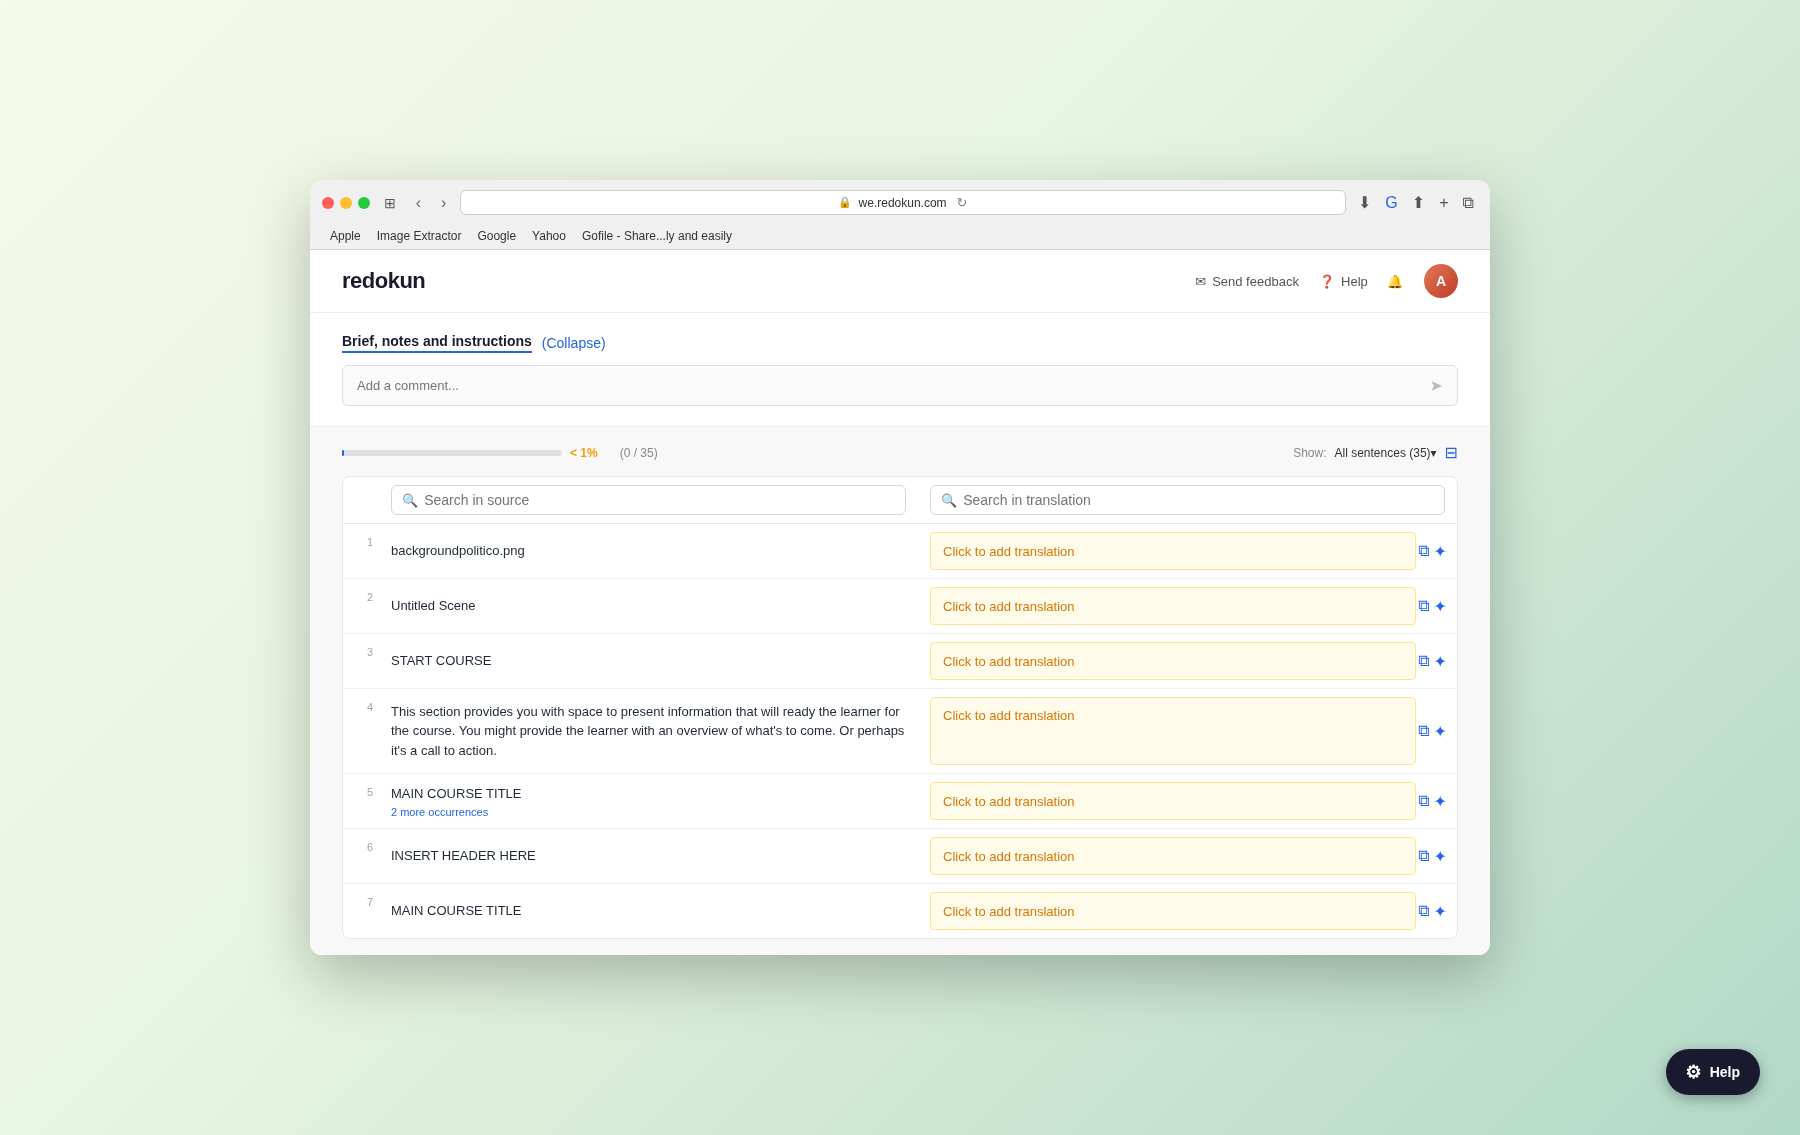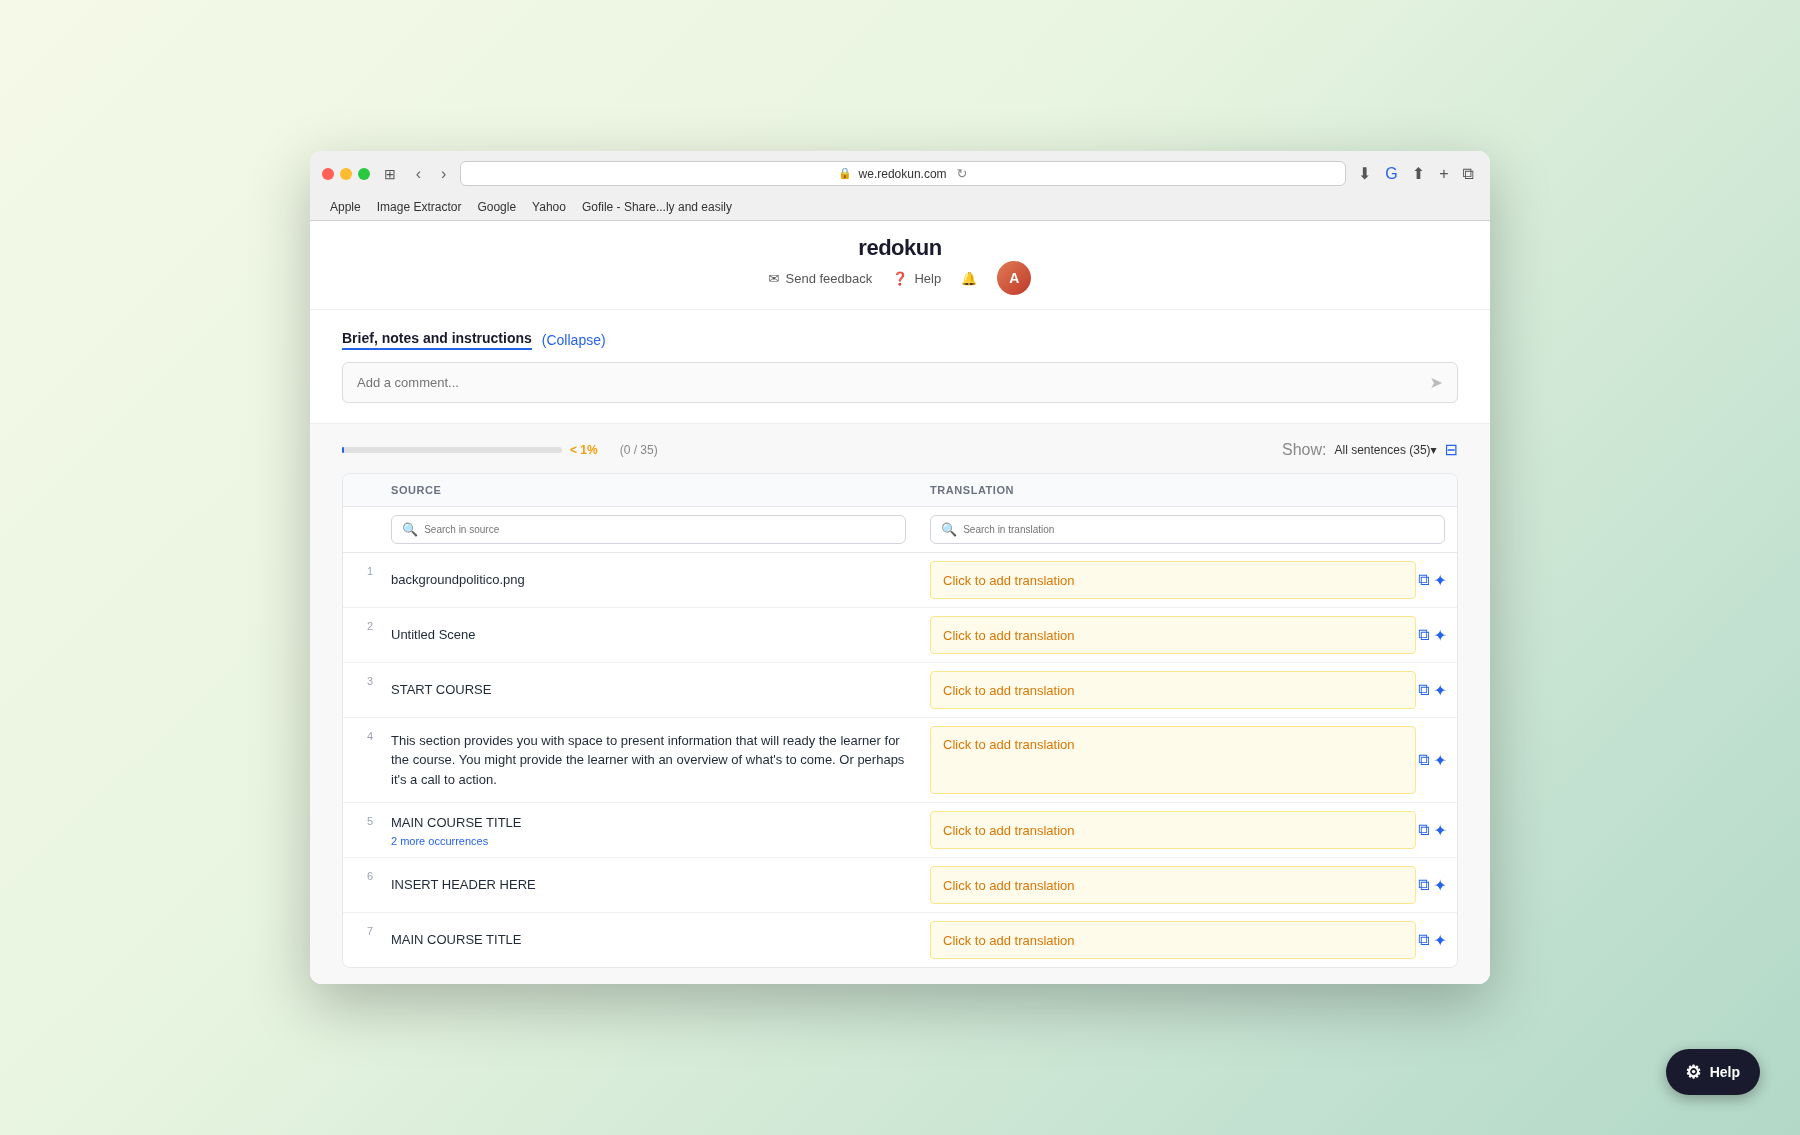--- a/index.html
+++ b/index.html
@@ -74,21 +74,20 @@
     .bookmark-item { cursor: pointer; color: #333; }
     
     .app-content {
       background: #fff;
     }
     
     .top-nav {
       display: flex; align-items: center; justify-content: space-between;
       padding: 14px 32px;
       border-bottom: 1px solid #eee;
-      flex-direction: column;
     }
     .logo {
       font-size: 22px; font-weight: 700; color: #1a1a2e;
       letter-spacing: -0.5px;
     }
     .nav-actions {
       display: flex; align-items: center; gap: 20px;
     }
     .nav-action-btn {
       background: none; border: none; cursor: pointer;
@@ -165,21 +164,21 @@
       flex: 0 0 220px; height: 6px; background: #e0e0e0; border-radius: 3px;
     }
     .progress-bar-fill {
       height: 100%; background: #2563eb; border-radius: 3px;
     }
     .progress-text { font-size: 12px; color: #888; }
     .show-row {
       display: flex; align-items: center; gap: 8px;
       margin-left: auto;
     }
-    .show-label { font-size: 16px; color: #888; }
+    .show-label { font-size: 12px; color: #888; }
     .show-select {
       font-size: 12px; color: #333; background: none; border: none; cursor: pointer;
       display: flex; align-items: center; gap: 0; font-weight: 500;
     }
     .filter-icon-btn {
       background: none; border: none; cursor: pointer; color: #2563eb; font-size: 16px;
     }
     
     .translation-table {
       background: #fff;
@@ -210,21 +209,21 @@
       flex: 1;
       padding: 0 12px;
     }
     .search-col-spacer { width: 36px; }
     .search-input-wrapper {
       display: flex; align-items: center; gap: 6px;
       border: 1px solid #d1d5db; border-radius: 6px;
       padding: 6px 10px; background: #fff;
     }
     .search-input-wrapper input {
-      border: none; outline: none; font-size: 10px; color: #737373;
+      border: none; outline: none; font-size: 14px; color: #737373;
       background: none; width: 100%;
     }
     .search-icon { color: #9ca3af; font-size: 13px; }
     
     .table-row {
       display: flex;
       border-bottom: 1px solid #f0f0f0;
       align-items: stretch;
       min-height: 44px;
     }
@@ -367,25 +366,20 @@
             <span>▾</span>
           </button>
           <button class="filter-icon-btn">
             <span>⊟</span>
           </button>
         </div>
       </div>
 
       <div class="translation-table">
 
-        <div class="table-header-row">
-          <div class="col-num"></div>
-          <div class="col-source th">SOURCE</div>
-          <div class="col-translation th">TRANSLATION</div>
-        </div>
 
         <div class="search-row">
           <div class="search-col-spacer"></div>
           <div class="search-col">
             <div class="search-input-wrapper">
               <span class="search-icon">🔍</span>
               <input type="text" placeholder="Search in source" style="">
             </div>
           </div>
           <div class="search-col">

